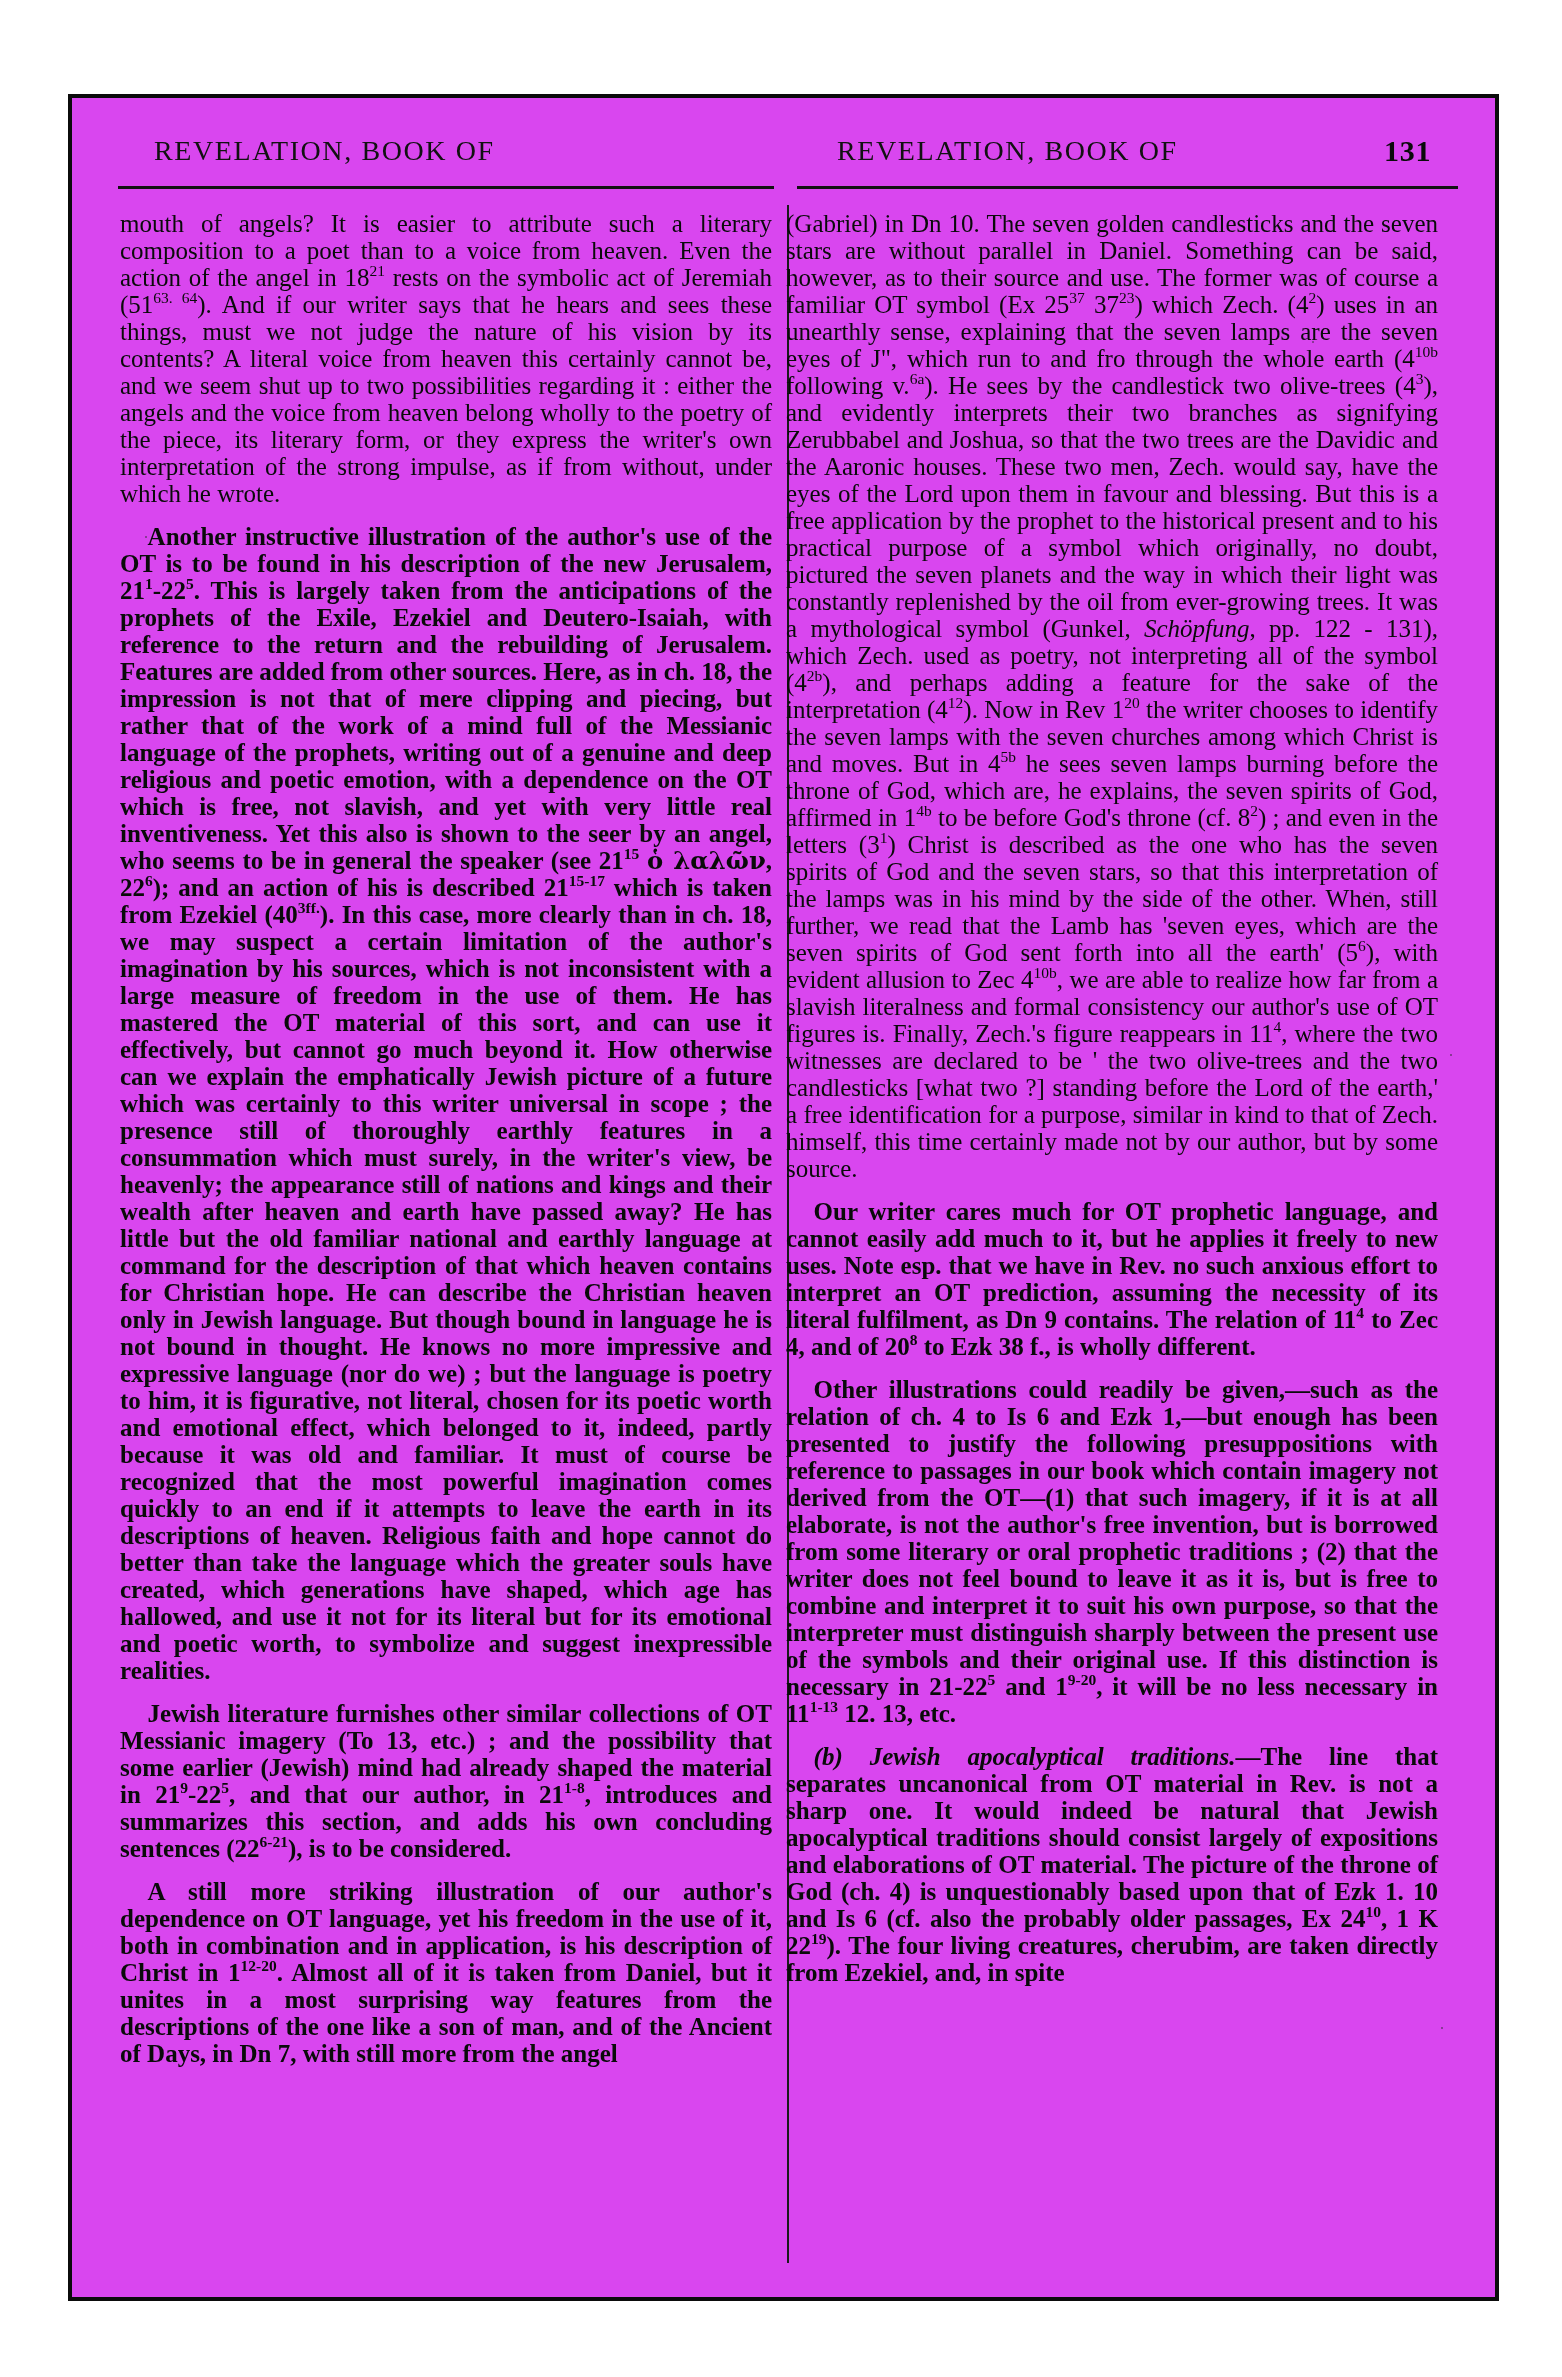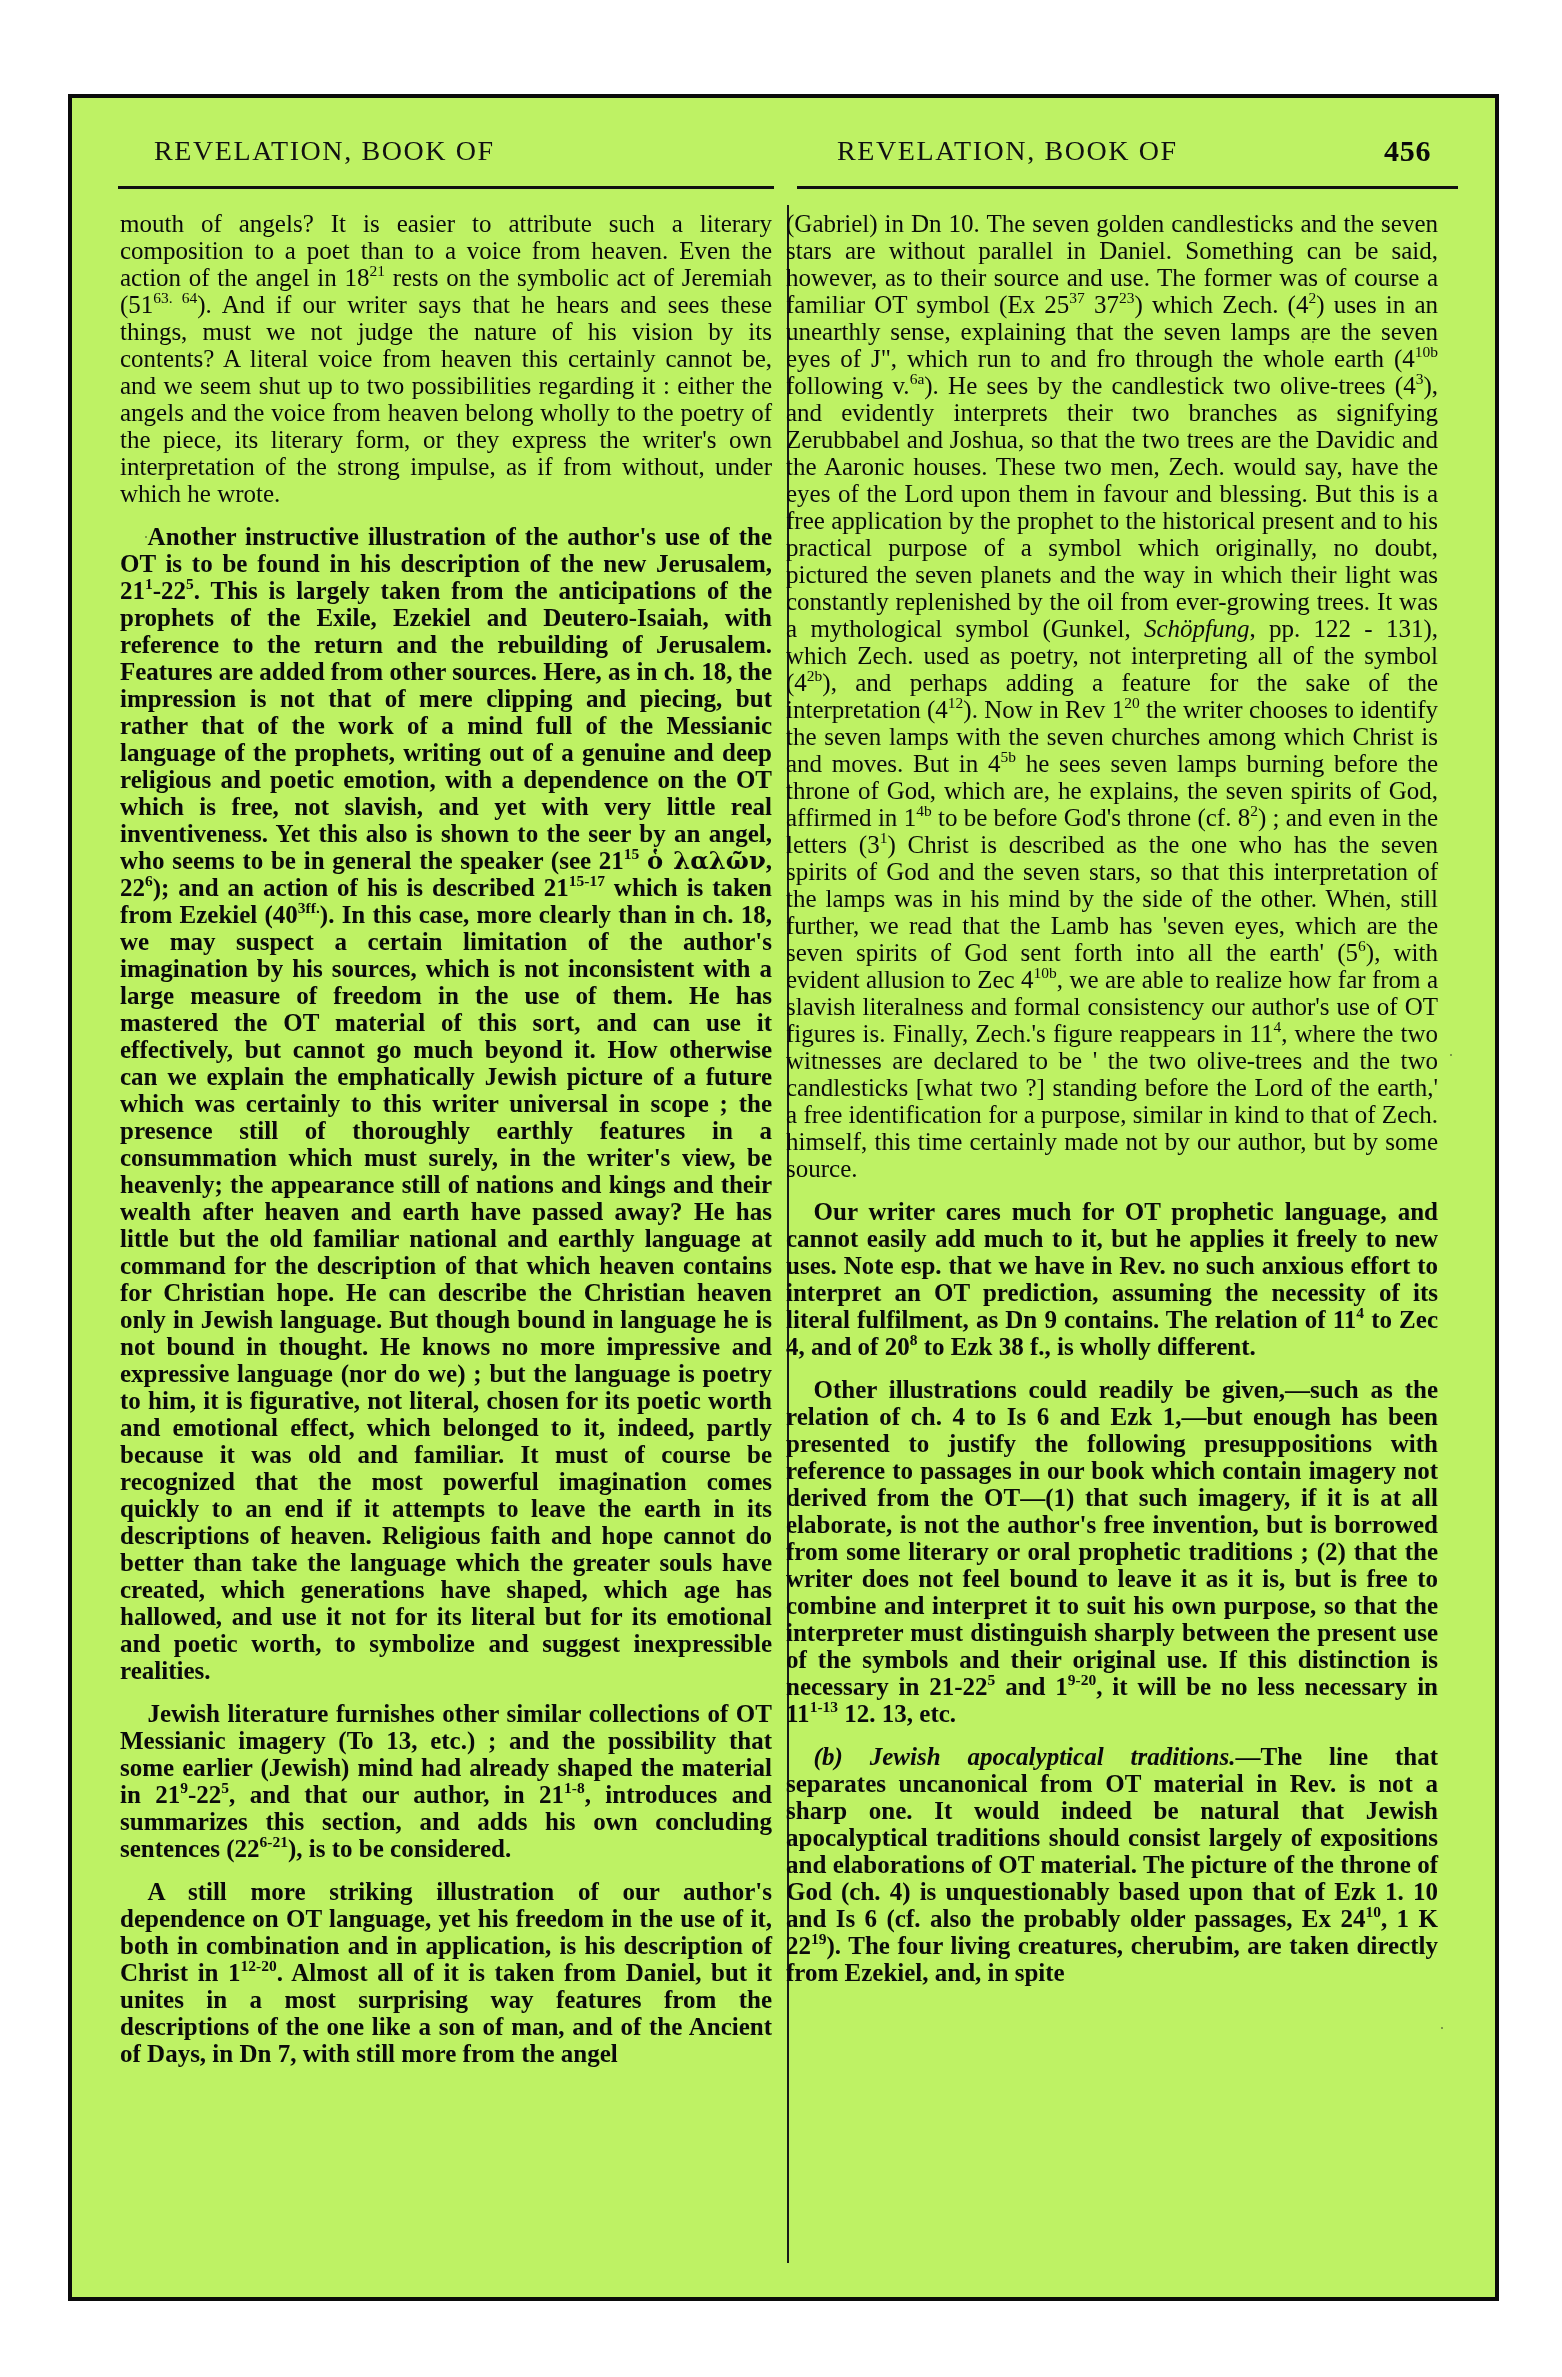--- a/index.html
+++ b/index.html
@@ -19,21 +19,21 @@
 
   
   #page-frame {
     position: absolute;
     left: 68px;
     top: 94px;
     width: 1431px;
     height: 2207px;
     border: 4px solid #0b0b0b;
     box-sizing: border-box;
-    background: #bef264;
+    background: #d946ef;
   }
 
   #page-inner {
     position: absolute;
     left: 32px;
     top: 13px;
     right: 32px;
     bottom: 8px;
   }
 
@@ -135,21 +135,21 @@
 </style>
 </head>
 <body>
 
 <div id="page-frame">
   <div id="page-inner">
 
     <div id="running-head">
       <div class="run-head-text" id="run-head-left">REVELATION, BOOK OF</div>
       <div class="run-head-text" id="run-head-right">REVELATION, BOOK OF</div>
-      <div id="page-number">456</div>
+      <div id="page-number">131</div>
     </div>
 
     <div id="rules">
       <div class="head-rule" id="rule-left"></div>
       <div class="head-rule" id="rule-right"></div>
     </div>
 
     <div id="columns">
       <div id="col-divider"></div>
       <div class="col" id="col-left">

